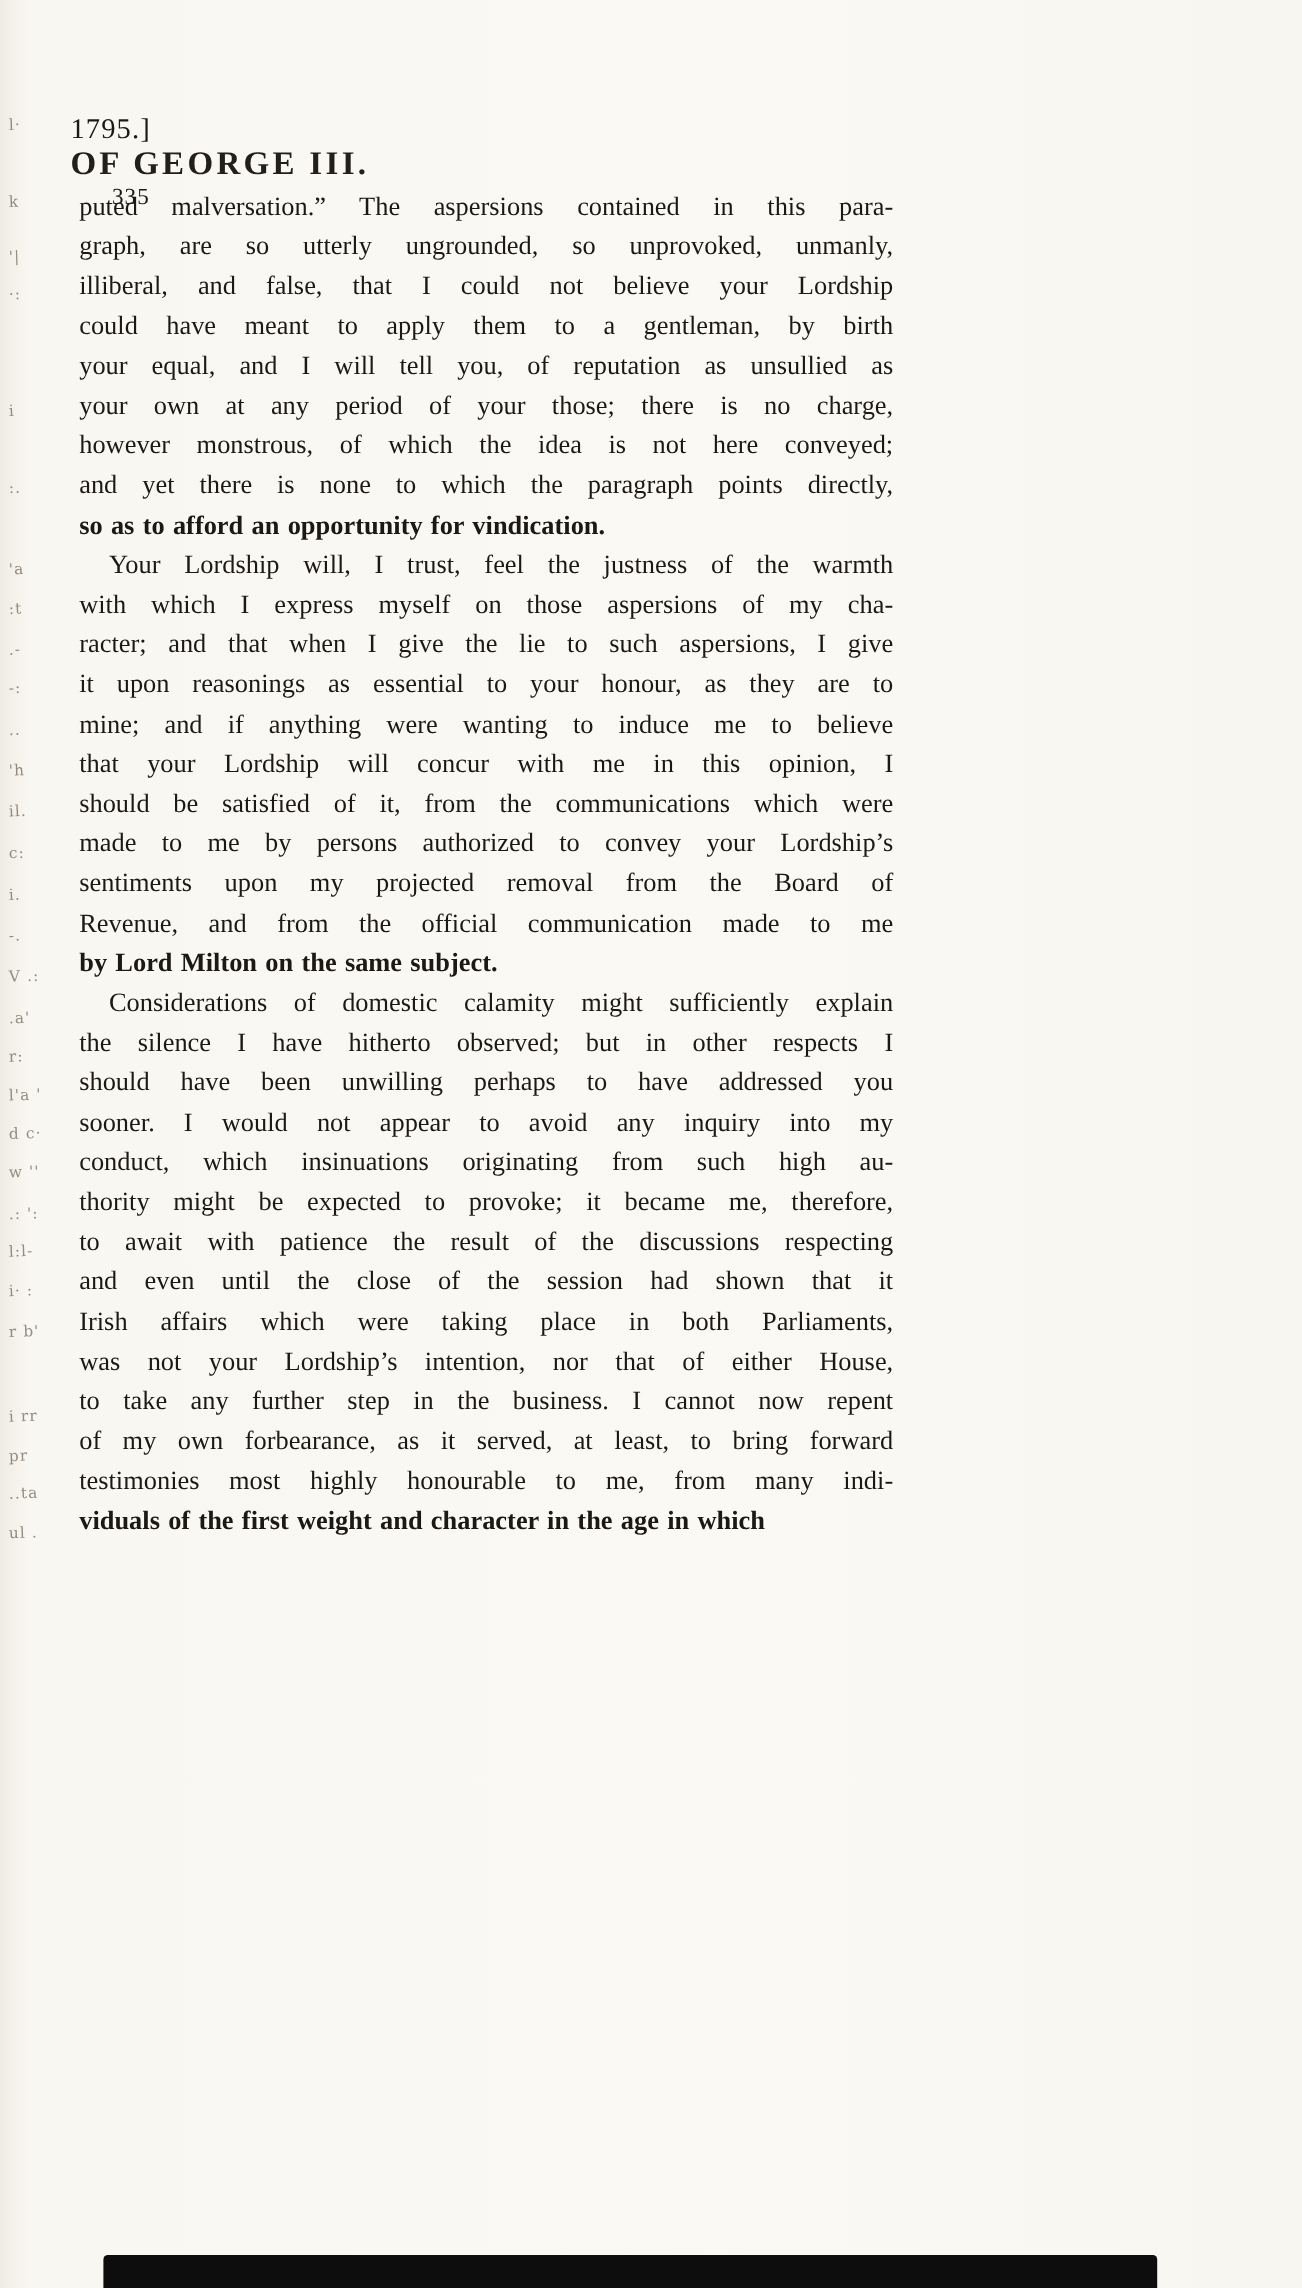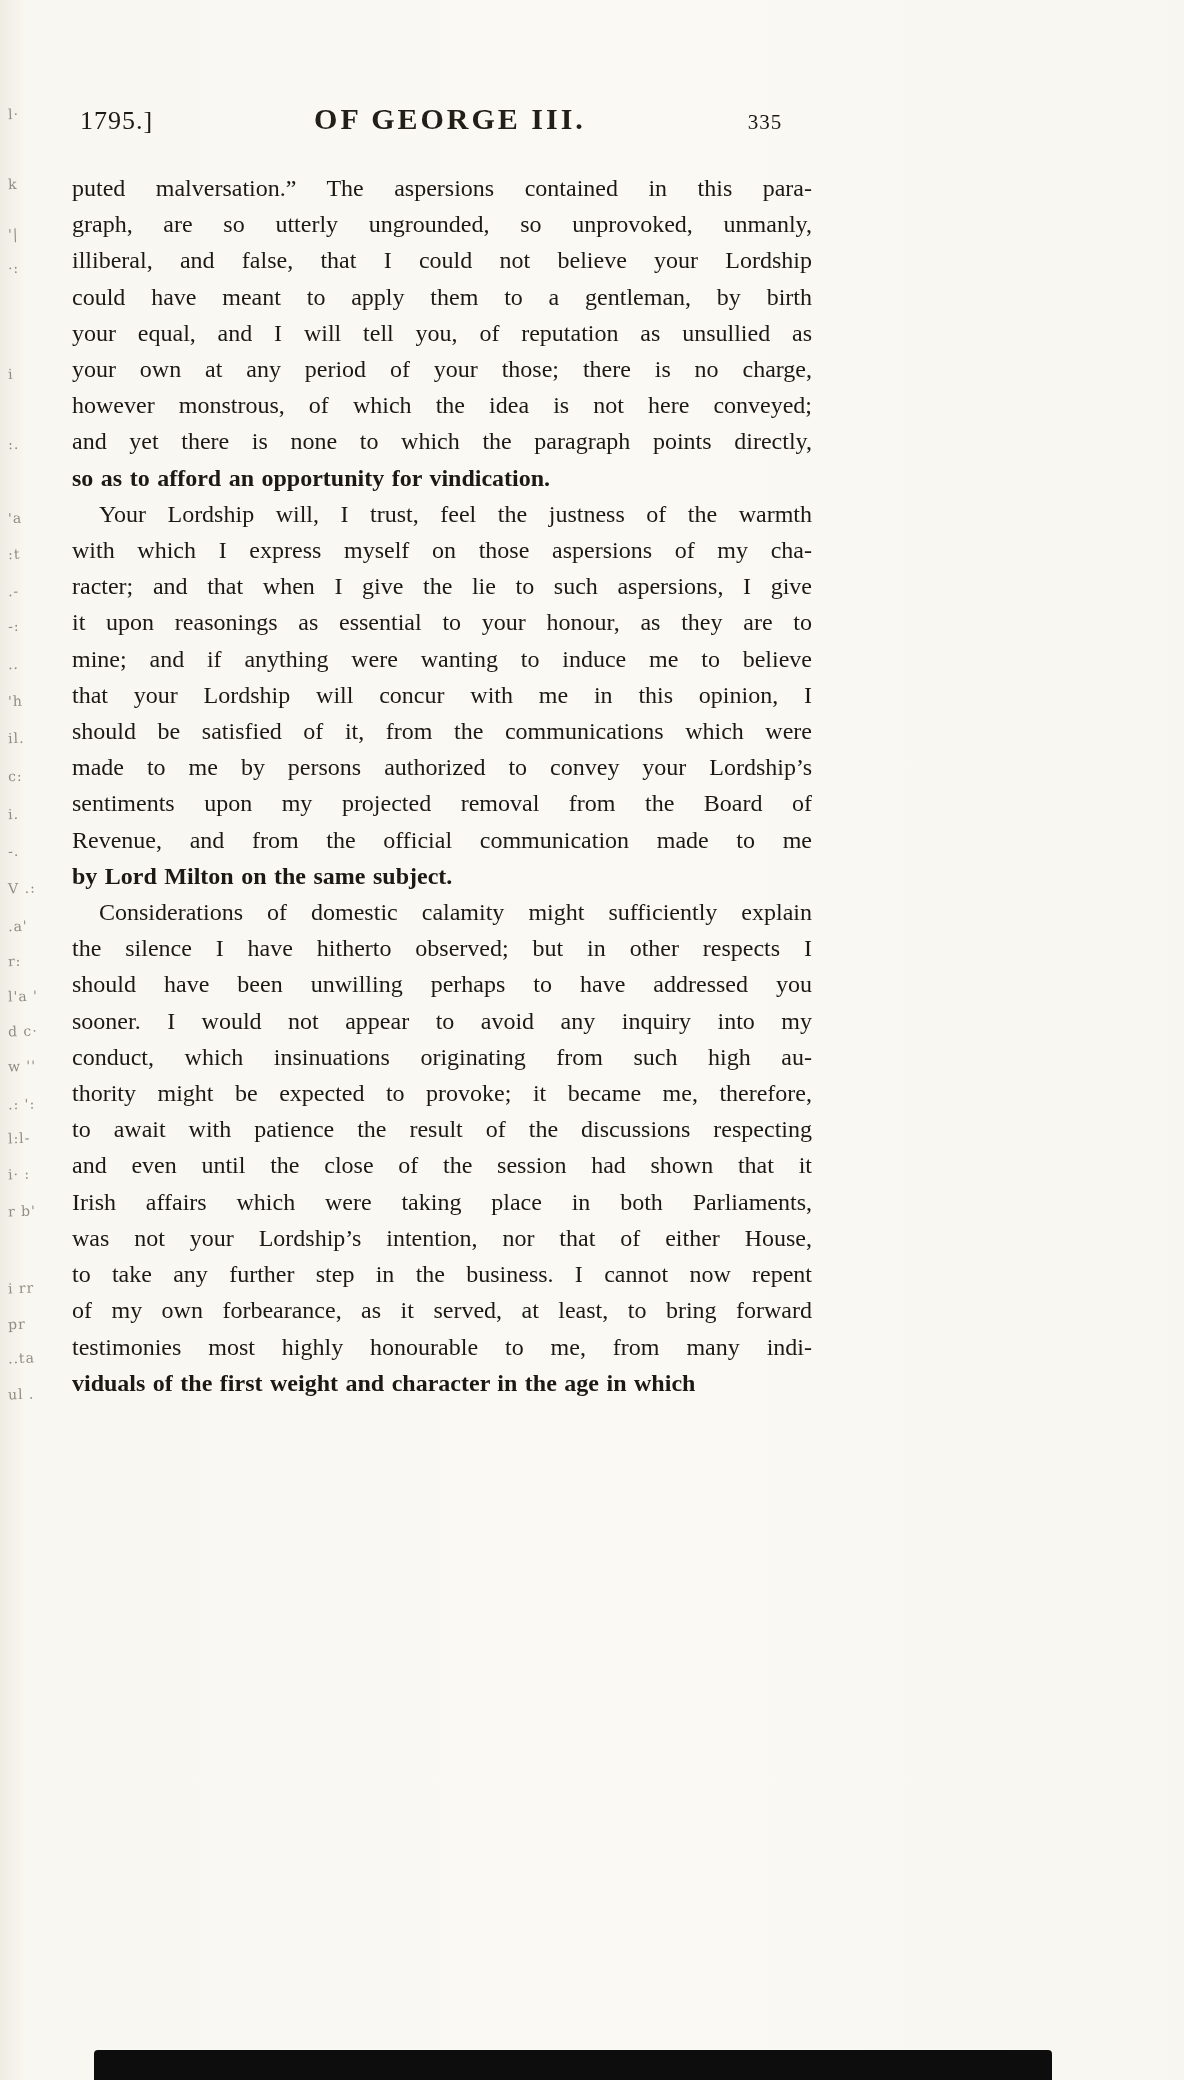--- a/index.html
+++ b/index.html
@@ -13,25 +13,26 @@
     height: 2080px;
     margin: 0 auto;
     background: linear-gradient(90deg, #efece4 0px, #f9f7f1 26px, #fbf9f4 55%, #f8f6f0 100%);
     overflow: hidden;
     font-family: "Liberation Serif", "DejaVu Serif", serif;
     color: #1c1914;
   }
   .header {
     position: absolute;
     top: 102px;
-    left: 80px;
+    left: 64px;
     width: 740px;
     display: flex;
     align-items: baseline;
     justify-content: space-between;
+    flex-direction: column;
   }
   .h-left {
     font-size: 26px;
     letter-spacing: 1px;
     min-width: 110px;
   }
   .h-center {
     flex: 1;
     text-align: center;
     font-size: 30px;

